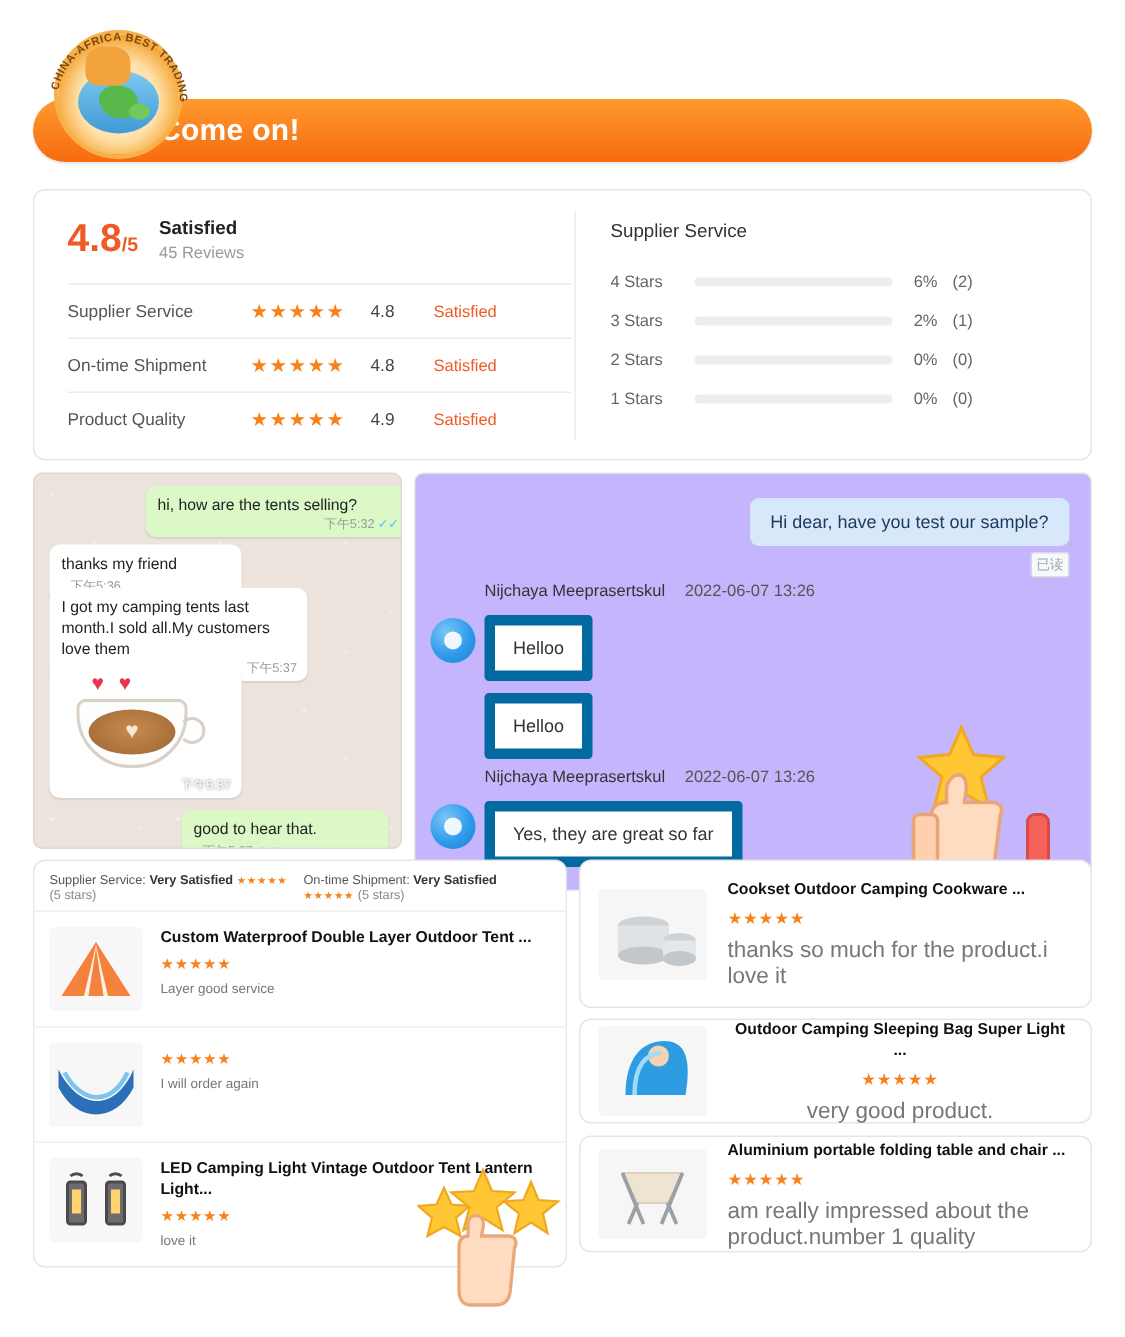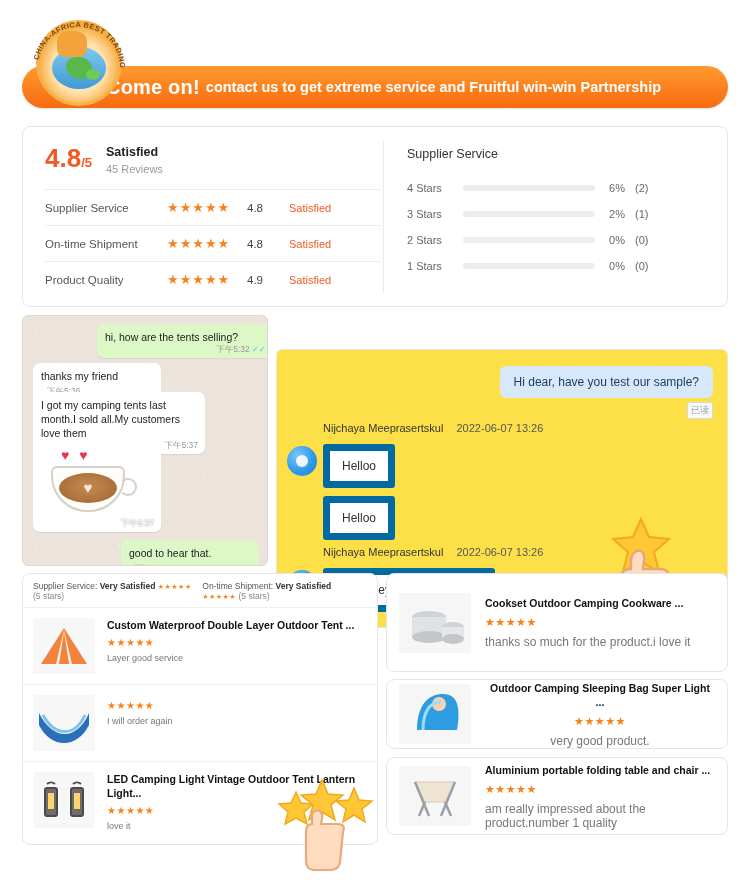--- a/index.html
+++ b/index.html
@@ -156,21 +156,21 @@
   }
   .handle {
     position: absolute; left: 76px; top: 26px; width: 18px; height: 18px;
     border: 2px solid #d8cfc6; border-left-color: transparent; border-radius: 50%;
   }
   .hearts { position: absolute; left: 18px; top: -4px; color: #e8344e; font-size: 14px; letter-spacing: 3px; }
 
   
   #chat-right {
     left: 276px; top: 315px; width: 452px; height: 279px;
-    background: #fde047; border: 1px solid #e6e6e6; border-radius: 6px; overflow: hidden; margin-top: 34px;
+    background: #c4b5fd; border: 1px solid #e6e6e6; border-radius: 6px; overflow: hidden;
   }
   .r-bubble-blue {
     position: absolute; right: 14px; top: 16px;
     background: #d7e8fb; color: #1b3a5c; font-size: 12px;
     padding: 9px 14px; border-radius: 6px;
   }
   .read-mark {
     position: absolute; right: 14px; top: 52px; font-size: 9px; color: #9aa4ad;
     border: 1px solid #d5dbe0; border-radius: 2px; padding: 1px 3px; background:#f6f8f9;
   }
@@ -223,37 +223,36 @@
   #rr-card-2 { top: 679px; height: 70px; text-align: center; }
   #rr-card-3 { top: 757px; height: 78px; }
   .rr-inner { display: flex; padding: 10px 12px; height: 100%; align-items: center; }
   .rr-thumb {
     width: 72px; height: 60px; border-radius: 3px; background: #f6f6f6;
     position: relative; overflow: hidden; flex: 0 0 72px;
   }
   .rr-body { margin-left: 14px; flex: 1; }
   .rr-title { font-size: 10.5px; font-weight: bold; color: #111; line-height: 14px; }
   .rr-stars { color: #f7821b; font-size: 11px; margin-top: 6px; letter-spacing: .5px; }
-  .rr-comment { font-size: 12px; color: #777; margin-top: 6px; }
+  .rr-comment { font-size: 15px; color: #777; margin-top: 6px; }
 
   
   .star-hand { position: absolute; left: 278px; top: 766px; width: 120px; height: 110px; }
 
   
   svg { display: block; }
 </style>
 </head>
 <body>
 
 <div class="page">
 
   <div class="banner-wrap">
     <div class="banner">
       <span class="lead">Come on!</span>
-      <span class="rest">contact us to get extreme service and Fruitful win-win Partnership</span>
     </div>
     <div class="logo">
       <div class="logo-ring">
         <div class="logo-globe">
           <div class="logo-land"></div>
           <div class="logo-land2"></div>
         </div>
         <div class="logo-giraffe"></div>
       </div>
       <svg class="logo-arc-text" viewBox="0 0 98 98">

